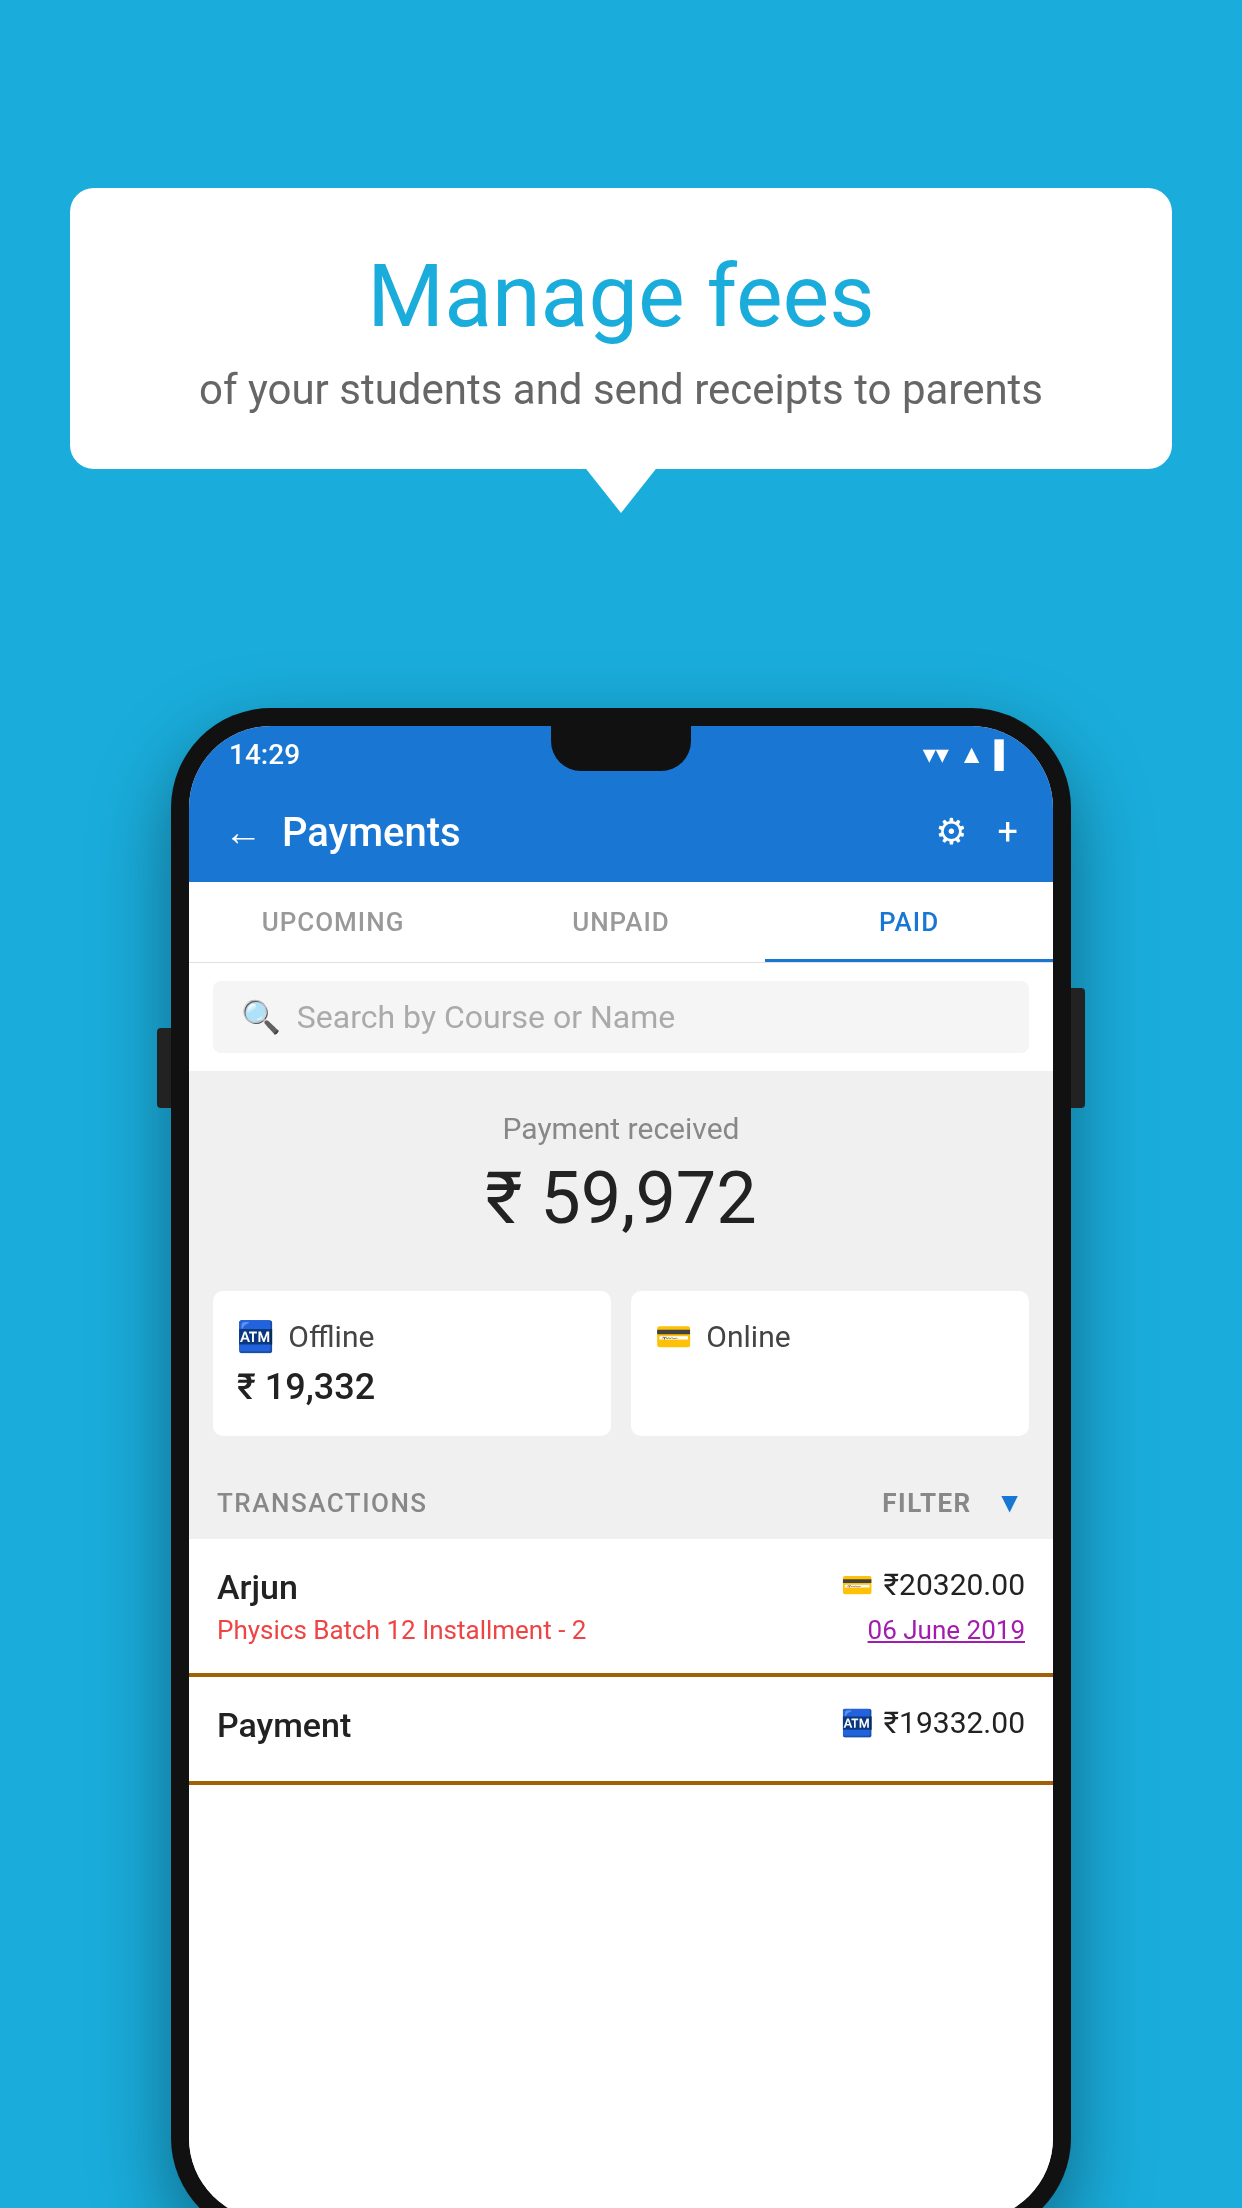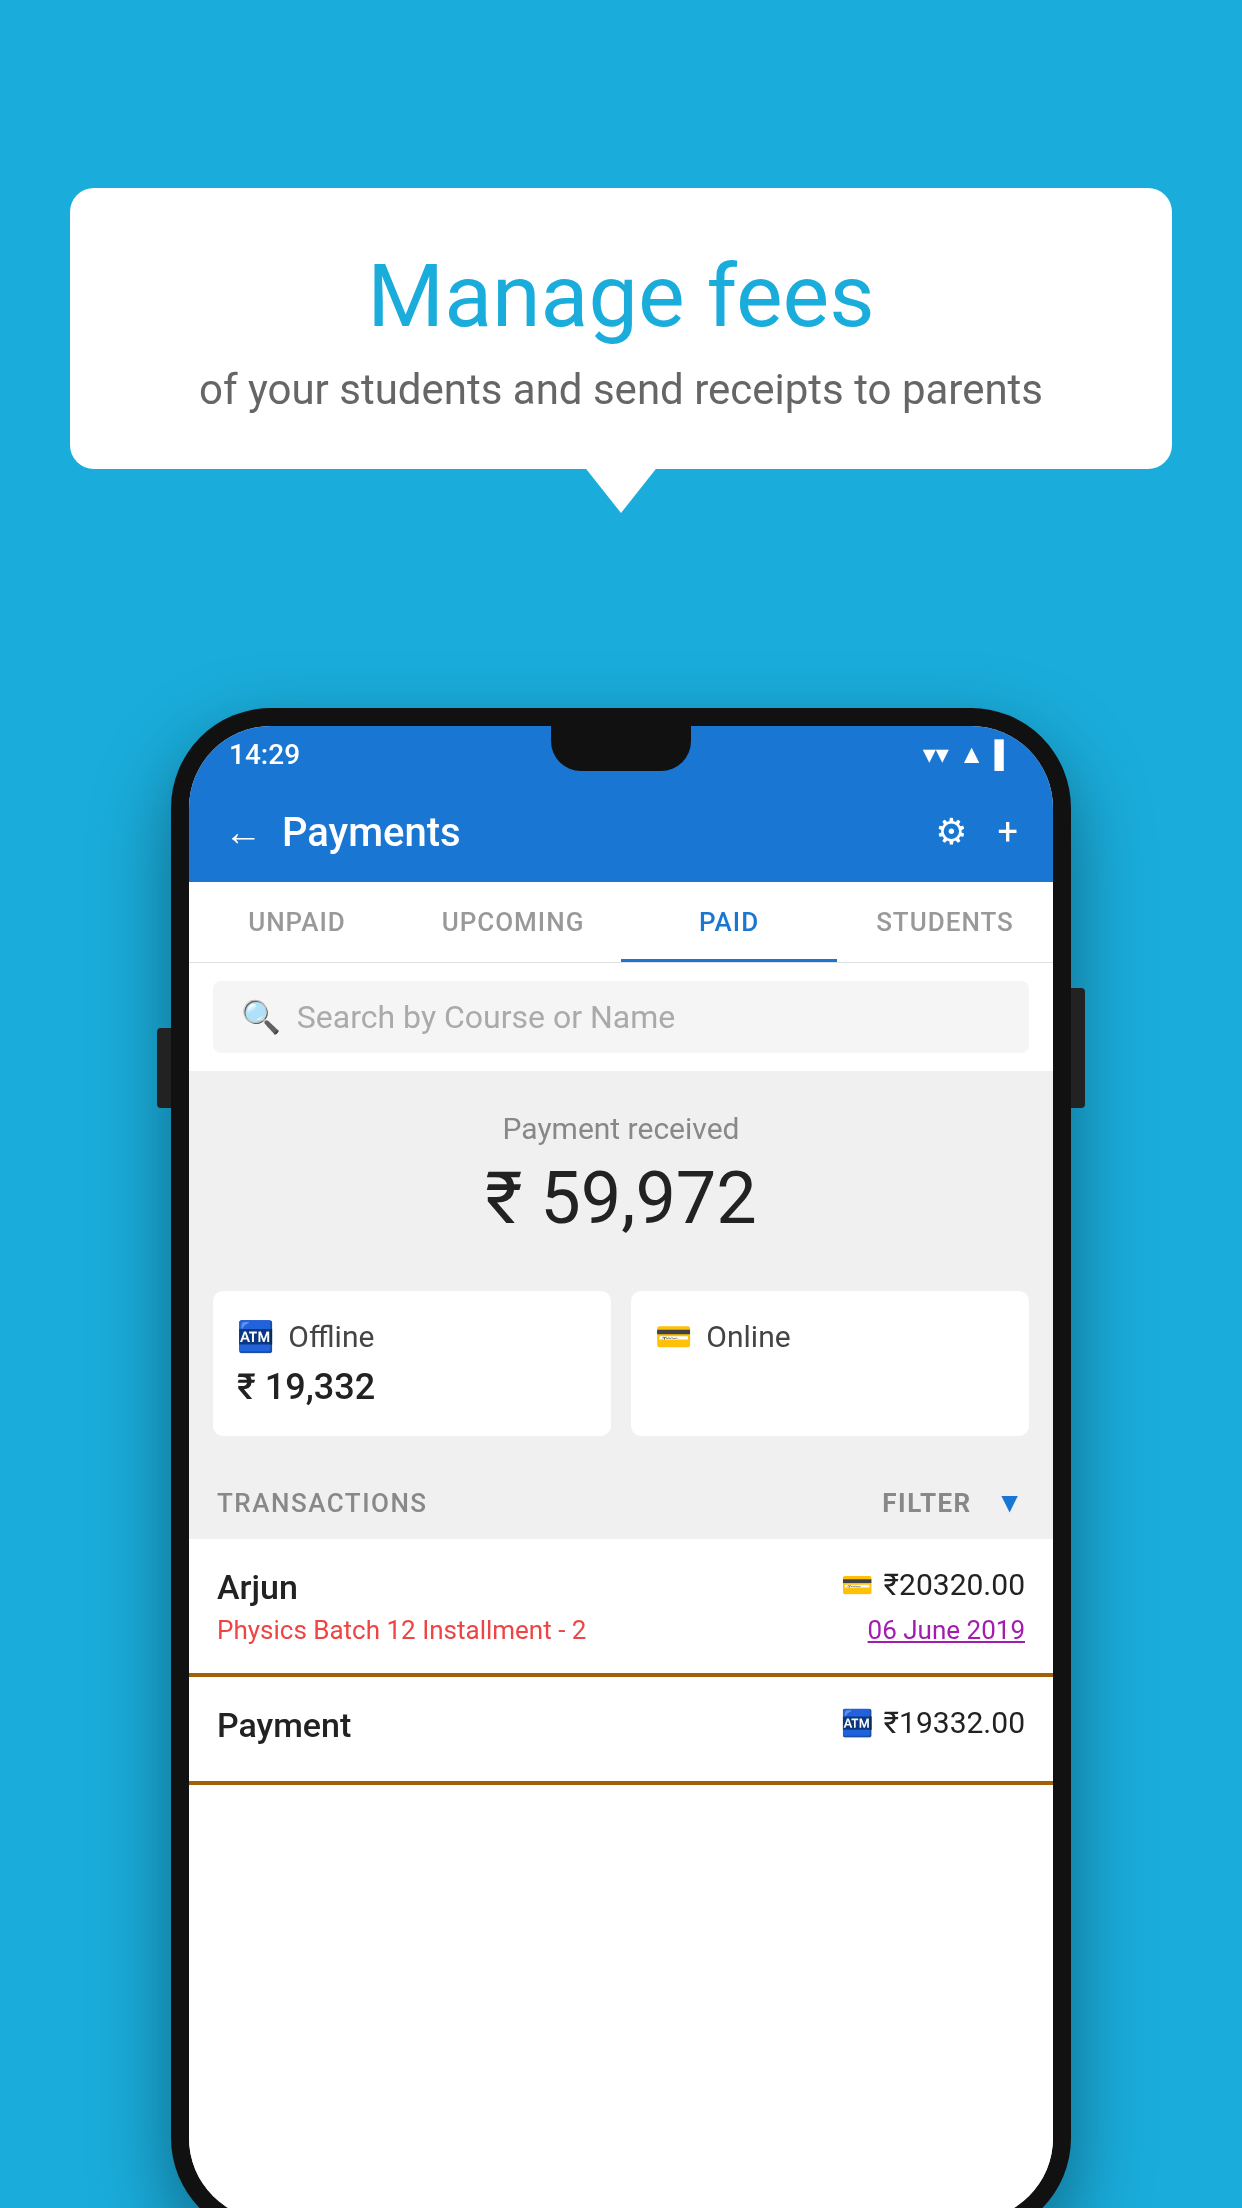--- a/index.html
+++ b/index.html
@@ -417,30 +417,27 @@
       <span class="back-btn">←</span>
       <span class="header-title">Payments</span>
       <div class="header-actions">
         <span class="header-icon">⚙</span>
         <span class="header-icon">+</span>
       </div>
     </div>
 
     <div class="tabs">
       <div class="tab">
+        <span>UPCOMING</span>
+      </div>
+      <div class="tab">
         <span>UNPAID</span>
-      </div>
-      <div class="tab">
-        <span>UPCOMING</span>
       </div>
       <div class="tab active">
         <span>PAID</span>
-      </div>
-      <div class="tab">
-        <span>STUDENTS</span>
       </div>
     </div>
 
     <div class="search-container">
       <div class="search-bar">
         <span class="search-icon-svg">🔍</span>
         <span class="search-placeholder">Search by Course or Name</span>
       </div>
     </div>
 

